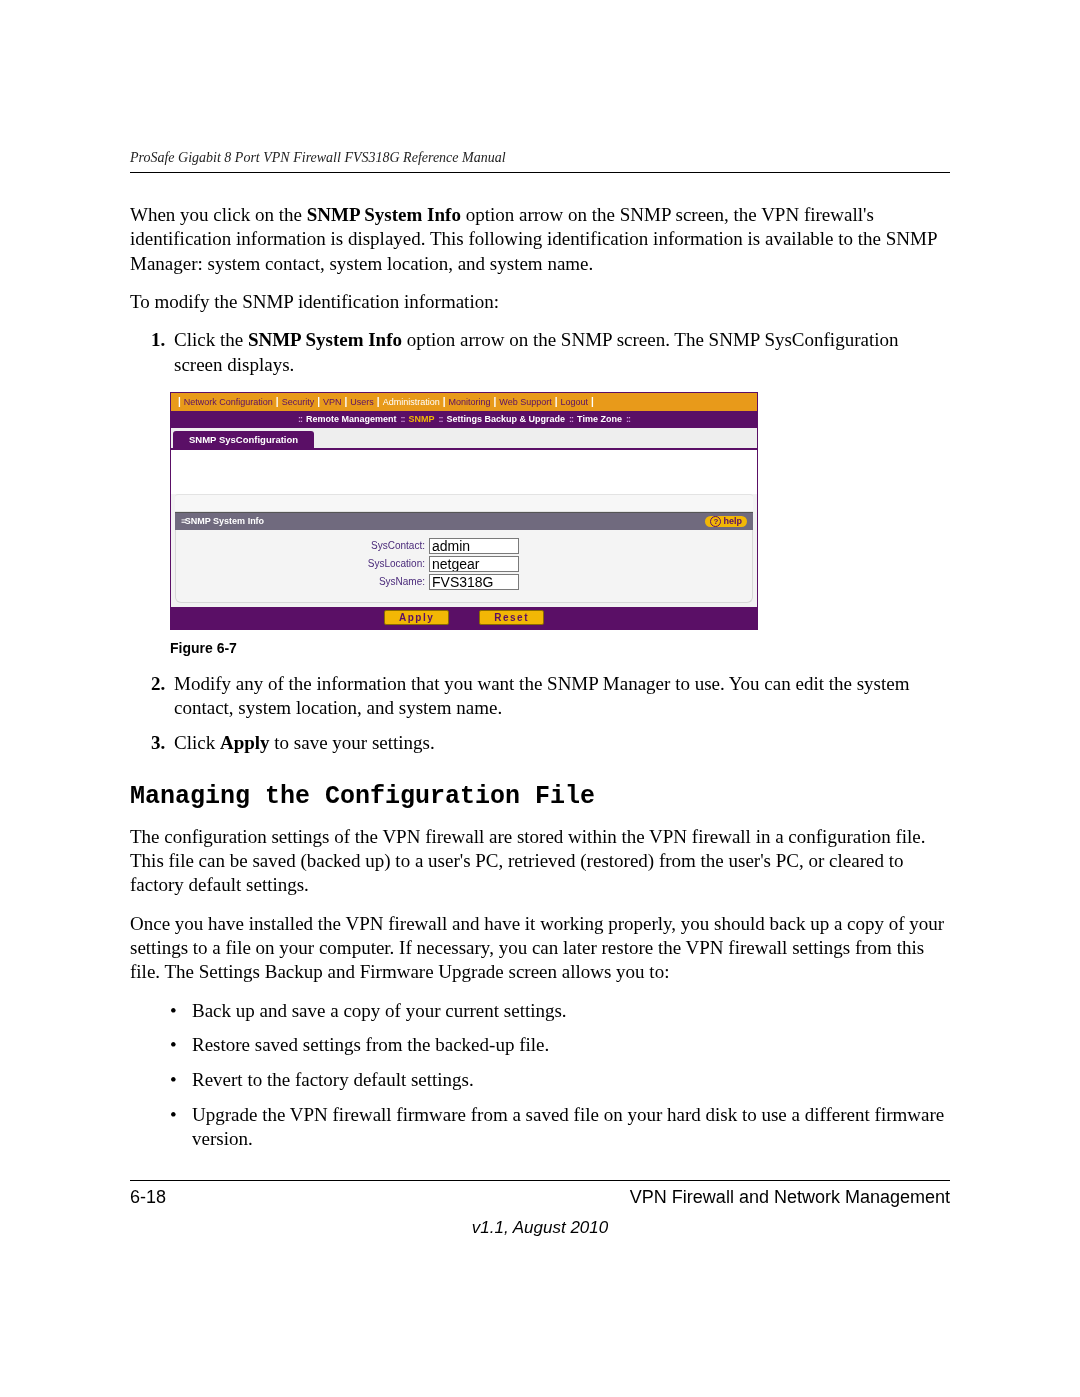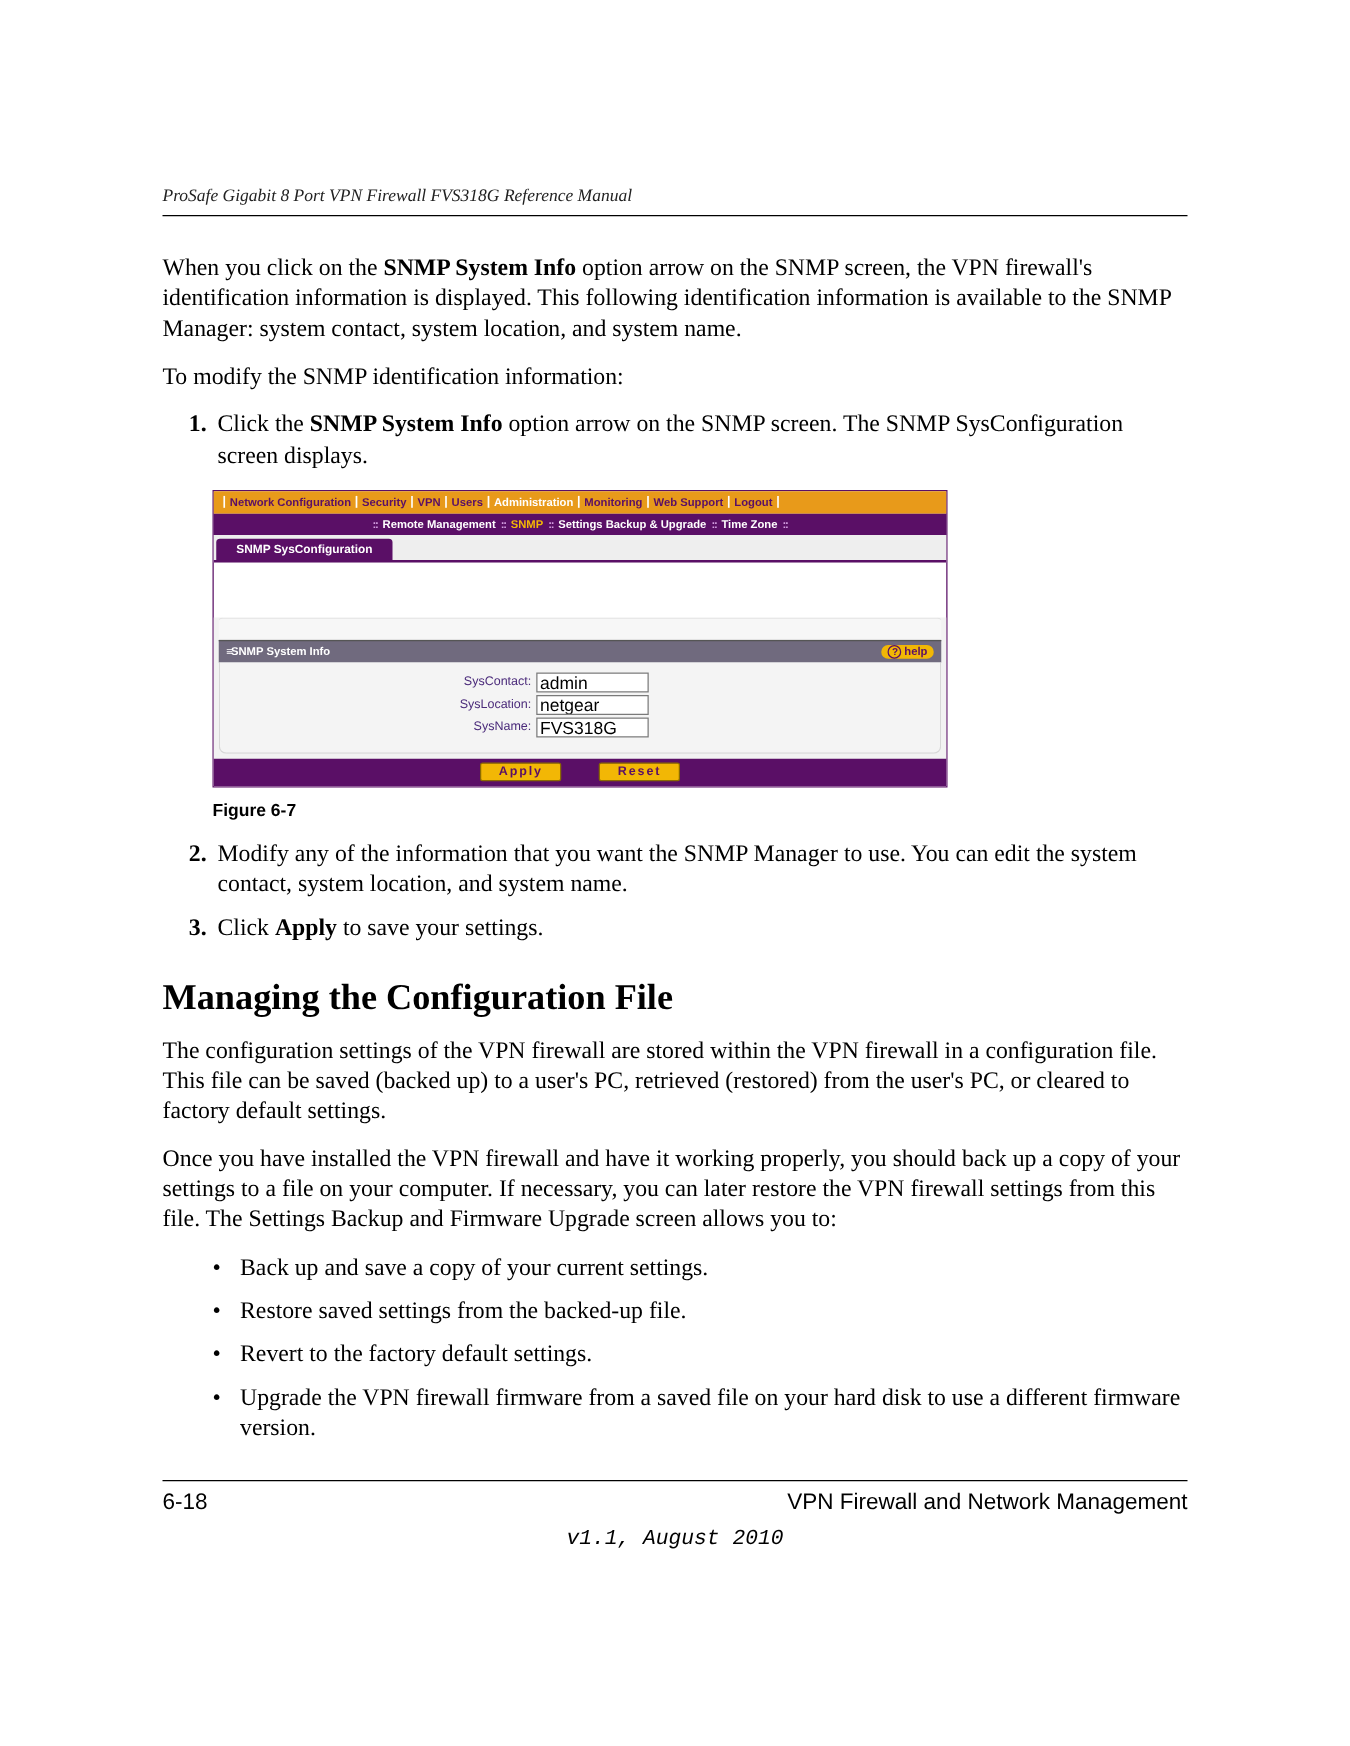--- a/index.html
+++ b/index.html
@@ -63,23 +63,23 @@
     position: relative;
     margin-bottom: 10px;
   }
   ul.bullets > li::before {
     content: "•";
     position: absolute;
     left: -22px;
     top: 0;
   }
   h2.section {
-    font-family: Liberation Serif, serif;
-    font-weight: bold;
-    font-size: 29px;
+    font-family: Liberation Mono, monospace;
+    font-weight: bold;
+    font-size: 25px;
     margin: 26px 0 14px 0;
   }
   .figure-wrap {
     margin: 14px 0 6px 40px;
   }
   .figure-caption {
     font-family: Arial, Helvetica, sans-serif;
     font-weight: bold;
     font-size: 14px;
     margin: 10px 0 16px 40px;
@@ -87,21 +87,21 @@
   .footer {
     display: flex;
     justify-content: space-between;
     font-size: 18px;
     font-family: Arial, Helvetica, sans-serif;
   }
   .version {
     text-align: center;
     font-style: italic;
     font-size: 17px;
-    font-family: Liberation Mono, monospace;
+    font-family: Liberation Sans, sans-serif;
     margin-top: 10px;
   }
 
   
   .ui-shot {
     width: 586px;
     border: 1px solid #5a0f66;
     background: #fff;
     font-family: Verdana, Arial, sans-serif;
     font-size: 10px;
@@ -115,21 +115,21 @@
     color: #5a0f66;
     white-space: nowrap;
     overflow: hidden;
   }
   .ui-topbar .sep {
     color: #fff;
     padding: 0 3px;
     font-weight: bold;
   }
   .ui-topbar .item {
-    font-weight: bold;
+    font-weight: normal;
     font-size: 9px;
   }
   .ui-topbar .item.active {
     color: #fff;
   }
   .ui-subbar {
     background: #5a0f66;
     height: 17px;
     color: #fff;
     display: flex;

